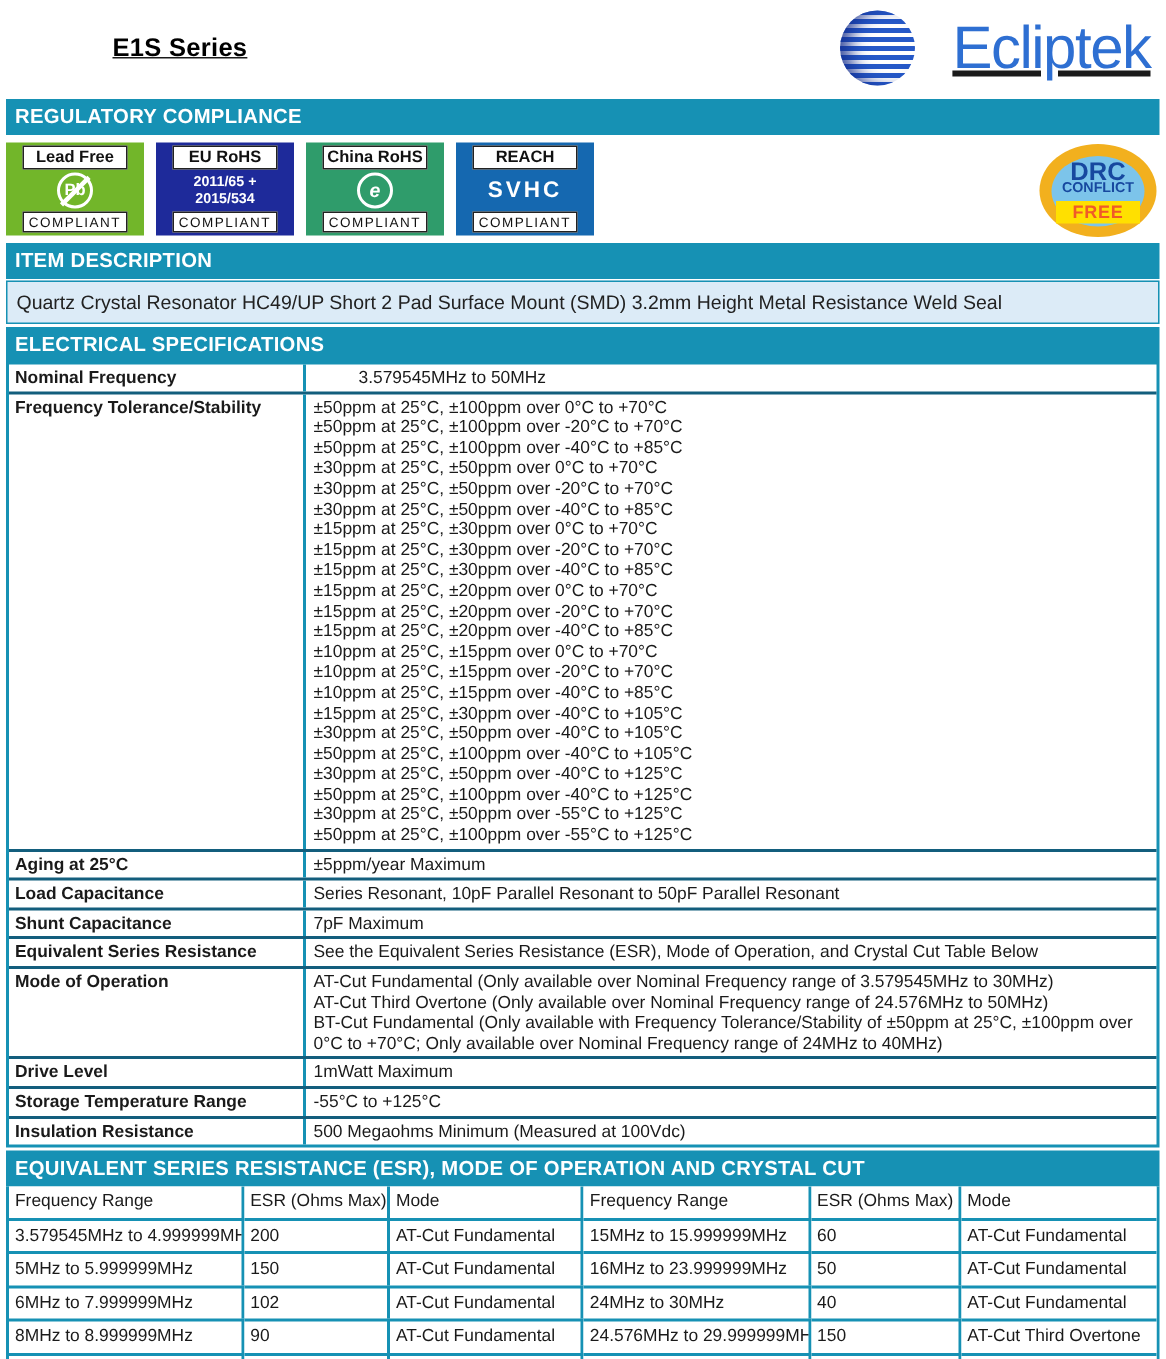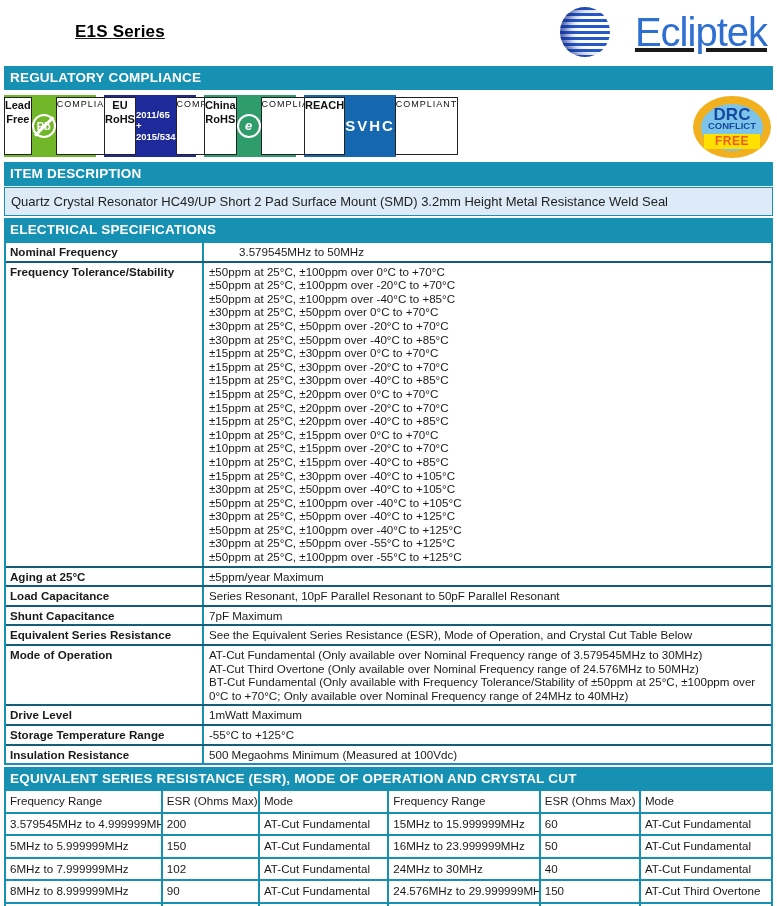--- a/index.html
+++ b/index.html
@@ -23,21 +23,21 @@
 
   
   .section-bar {
     background: #1691b4; color: #ffffff; font-weight: bold;
     font-size: 13.5px; height: 24px; line-height: 24px; padding-left: 6px;
     margin-top: 2px; letter-spacing: 0.2px;
   }
 
   
   .badges-row { display: flex; align-items: center; padding: 5px 0 4px 0; height: 70px; position: relative; }
-  .badge { width: 92px; height: 62px; margin-right: 8px; padding: 2px 0; display: flex; flex-direction: row; justify-content: space-between; }
+  .badge { width: 92px; height: 62px; margin-right: 8px; padding: 2px 11px; display: flex; flex-direction: column; justify-content: space-between; }
   .badge-leadfree { background: #72b62a; }
   .badge-eurohs   { background: #1e2a9a; }
   .badge-chinarohs{ background: #2f9c6b; }
   .badge-reach    { background: #1568b0; }
   .badge-title, .badge-footer {
     background: #ffffff; border: 1px solid #222; text-align: center; color: #111;
   }
   .badge-title { font-size: 11px; font-weight: bold; line-height: 14px; }
   .badge-footer { font-size: 9px; font-weight: normal; letter-spacing: 1px; line-height: 12px; }
   .badge-mid { flex: 1; display: flex; flex-direction: column; align-items: center; justify-content: center; color: #fff; }

